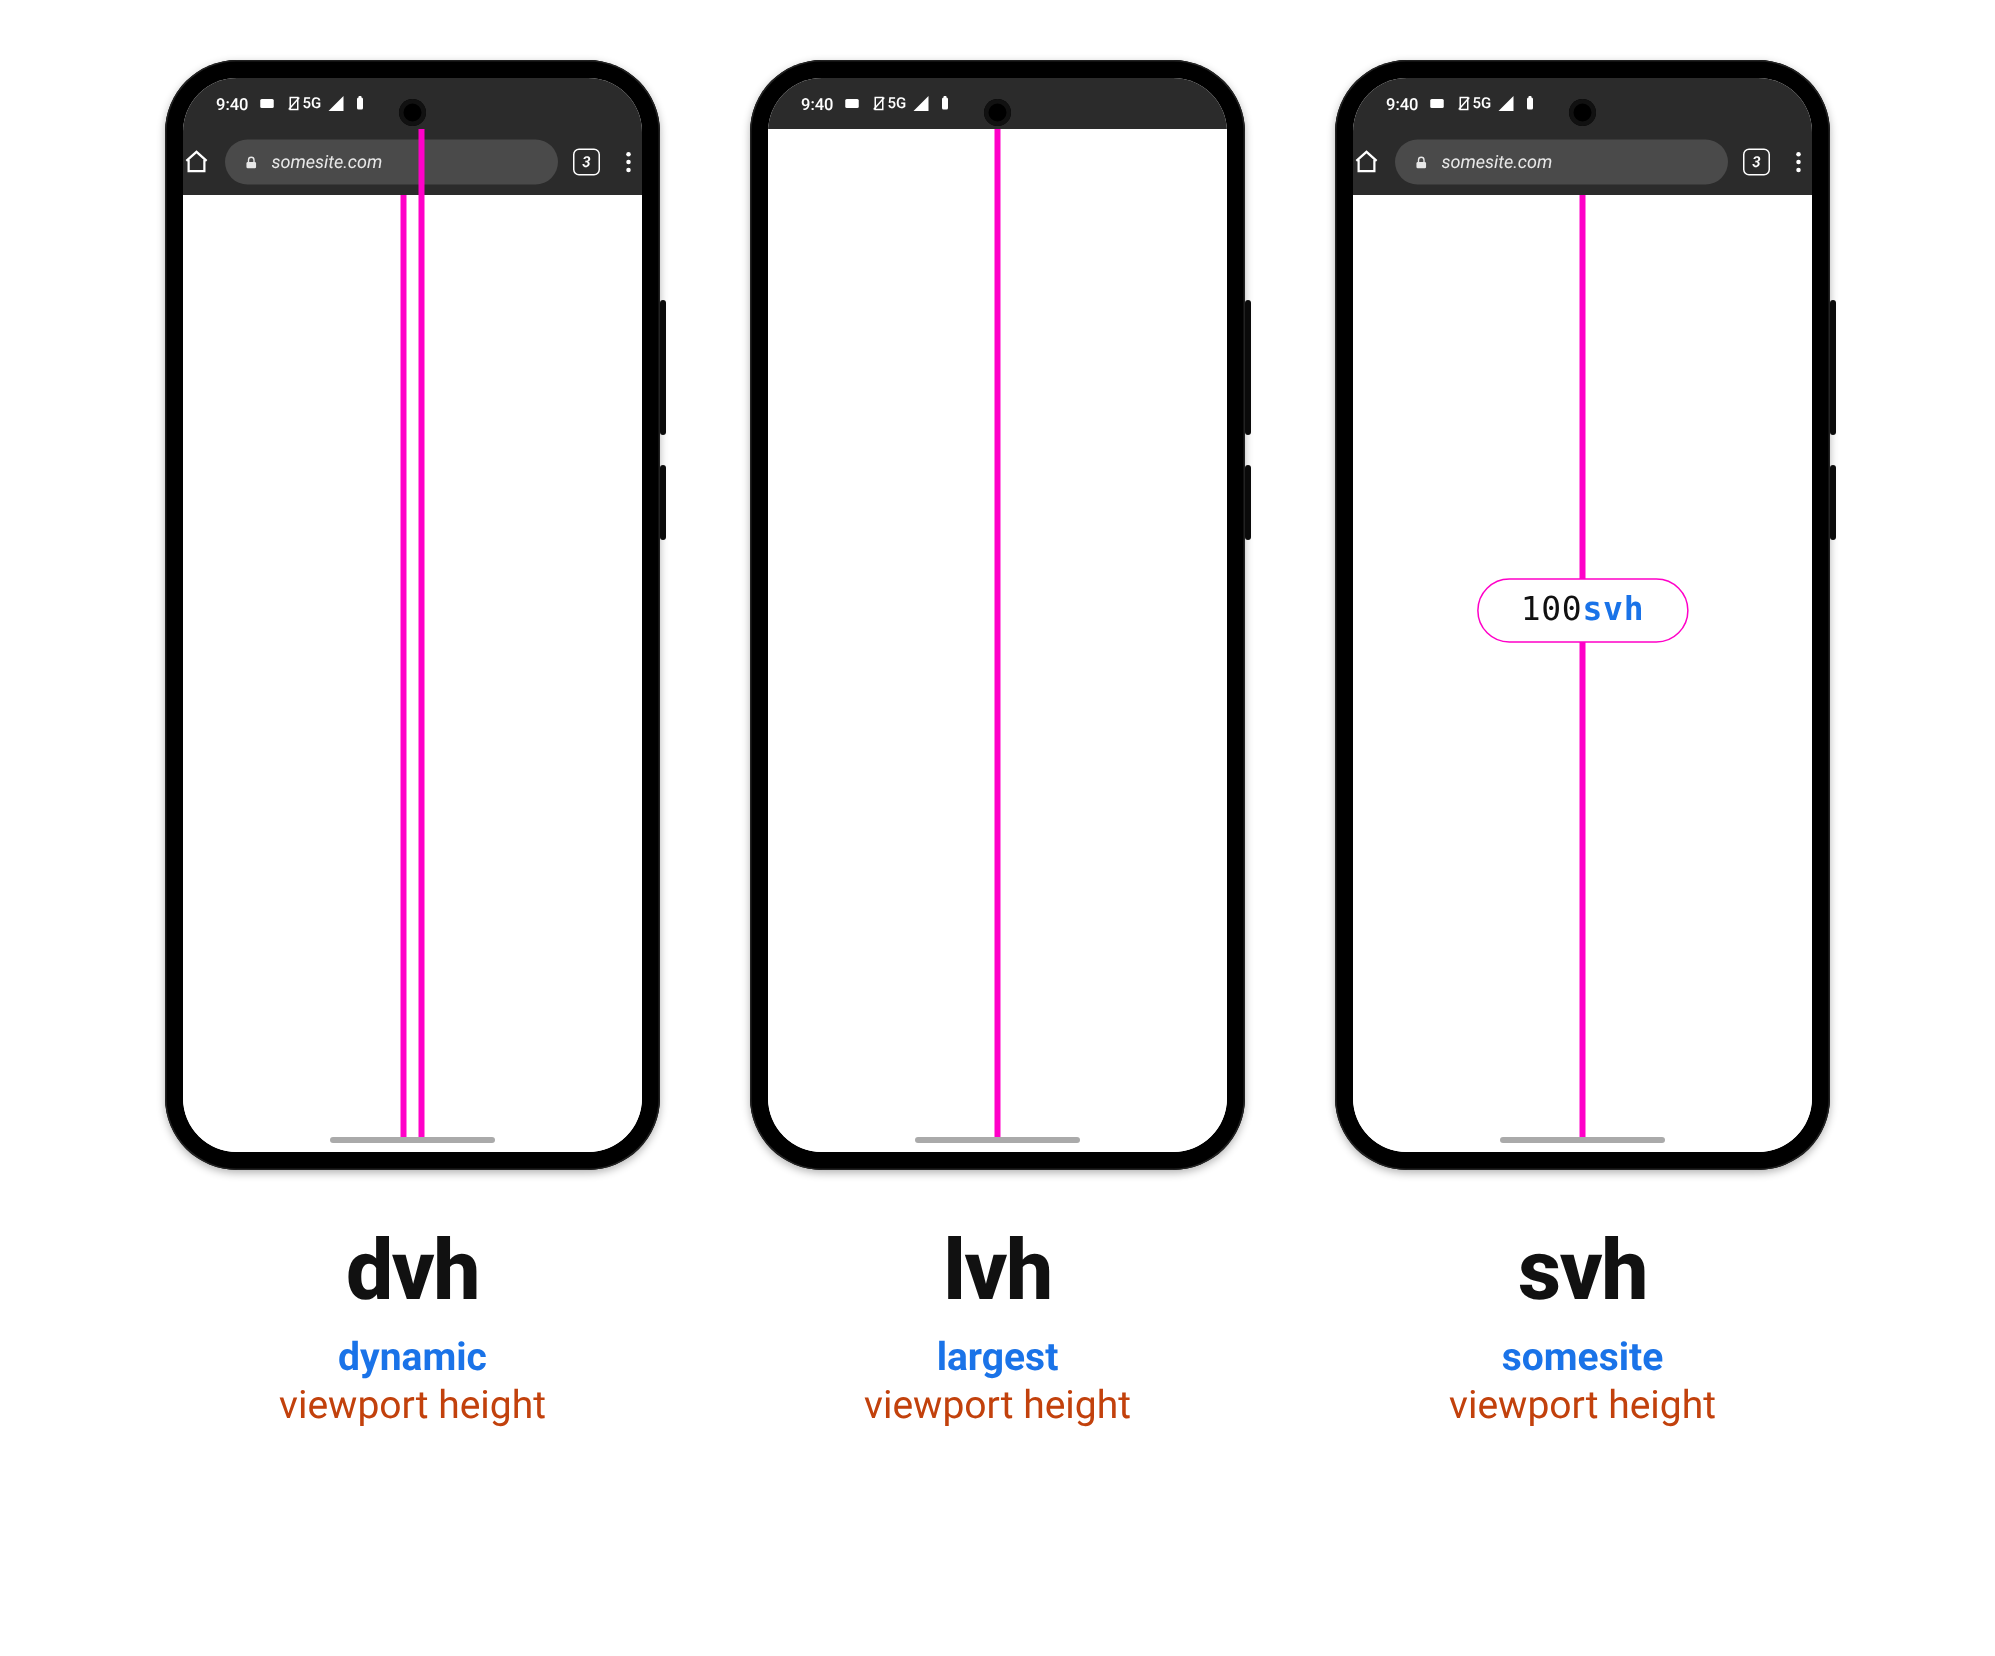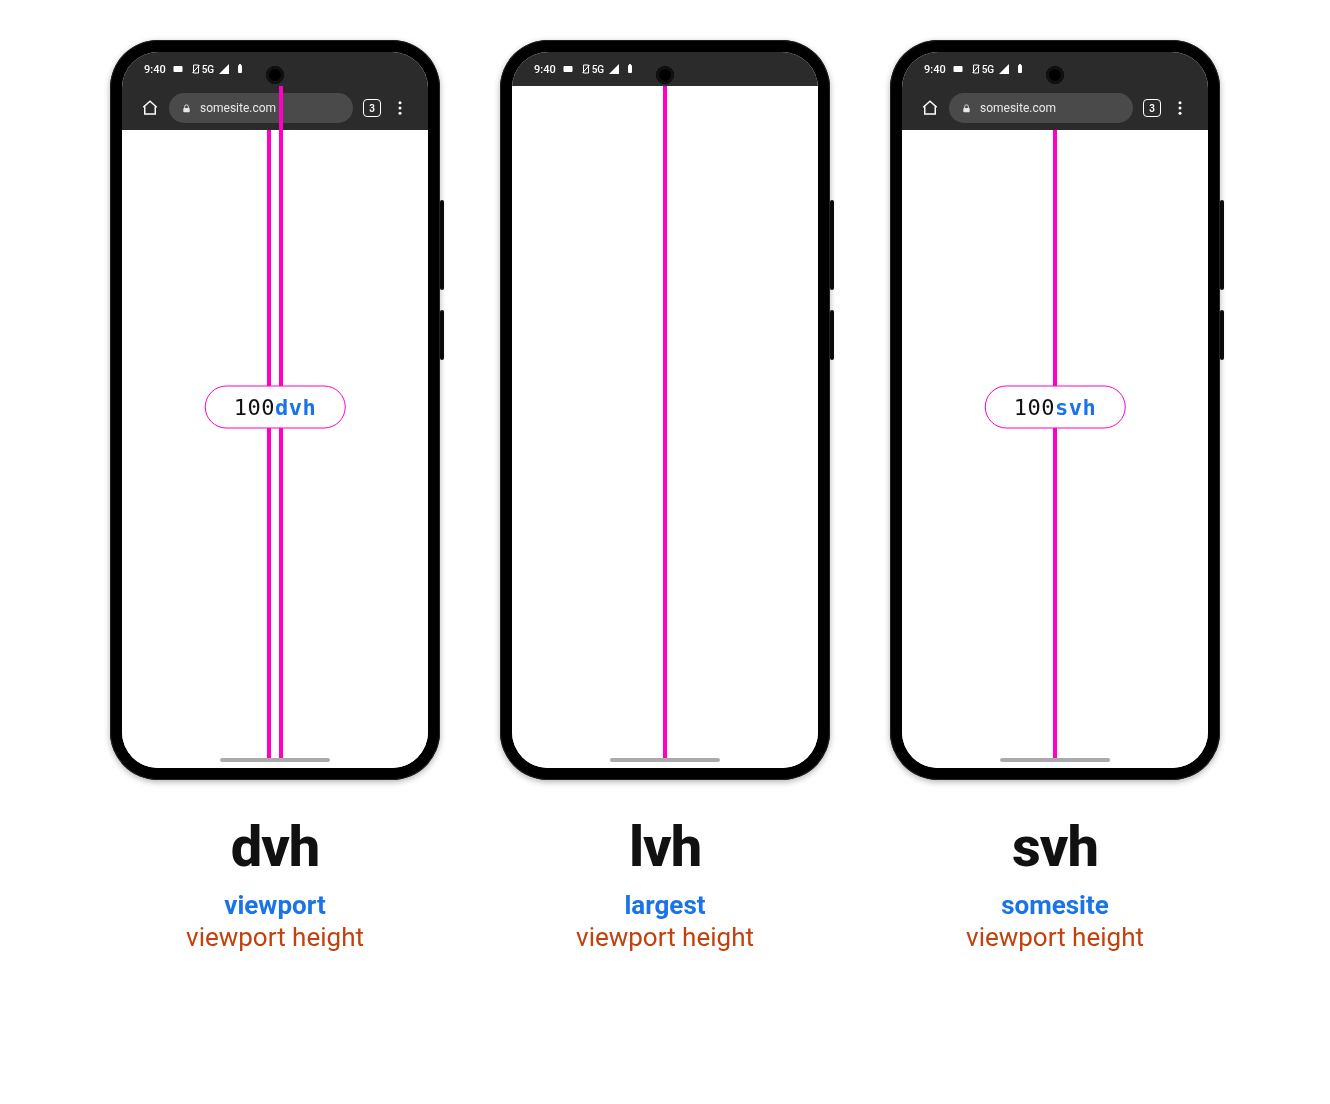--- a/index.html
+++ b/index.html
@@ -76,24 +76,25 @@
     z-index: 10;
   }
   .status-left { display: flex; align-items: center; gap: 6px; }
   .status-right { display: flex; align-items: center; gap: 4px; }
   .sicon { width: 12px; height: 12px; display: inline-block; }
   .toolbar {
     height: 44px;
     background: #2b2b2b;
     display: flex;
     align-items: center;
-    padding: 0 19px;
+    padding: 0 0;
     gap: 10px;
     z-index: 10;
     position: relative;
+    font-style: italic;
   }
   .home-icon, .more-icon { color: #fff; display: flex; align-items: center; justify-content: center; }
   .home-icon svg, .more-icon svg { width: 18px; height: 18px; }
   .url-pill {
     flex: 1;
     background: #4a4a4a;
     border-radius: 20px;
     height: 30px;
     display: flex;
     align-items: center;
@@ -246,29 +247,26 @@
                 <circle cx="12" cy="12" r="2"></circle>
                 <circle cx="12" cy="19" r="2"></circle>
               </svg>
       </span>
     </div>
         <div class="viewport"></div>
         <div class="vline-pair">
        <div class="vline" style="top:78px;height:628px;"></div>
        <div class="vline" style="top:34px;height:672px;"></div>
      </div>
-        <div class="pill">
-          <span class="num">100</span><span class="unit">dvh</span>
-        </div>
         <div class="gesture-bar"></div>
       </div>
     </div>
     <div class="caption">
       <div class="big">dvh</div>
-      <div class="blue">viewport</div>
+      <div class="blue">dynamic</div>
       <div class="sub">viewport height</div>
     </div>
   </div>
     <div class="col">
     <div class="phone">
       <div class="screen">
         <div class="camera"></div>
 
     <div class="status-bar">
       <div class="status-left">

